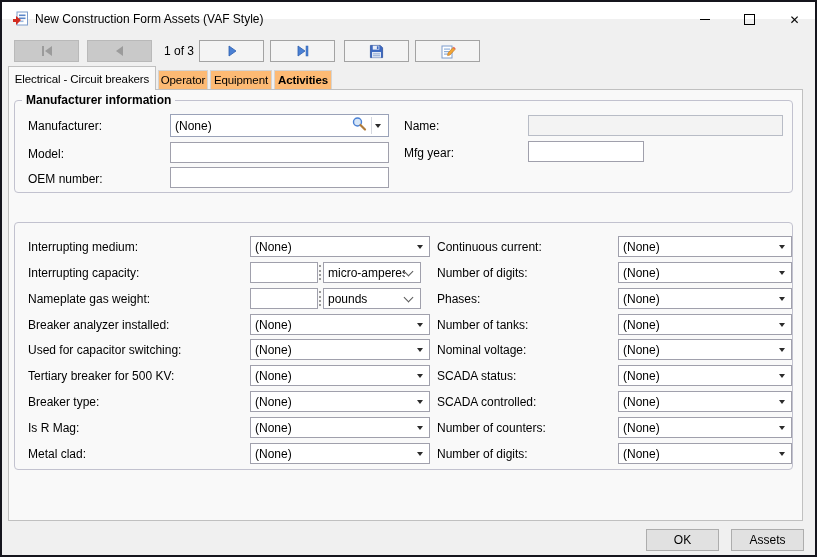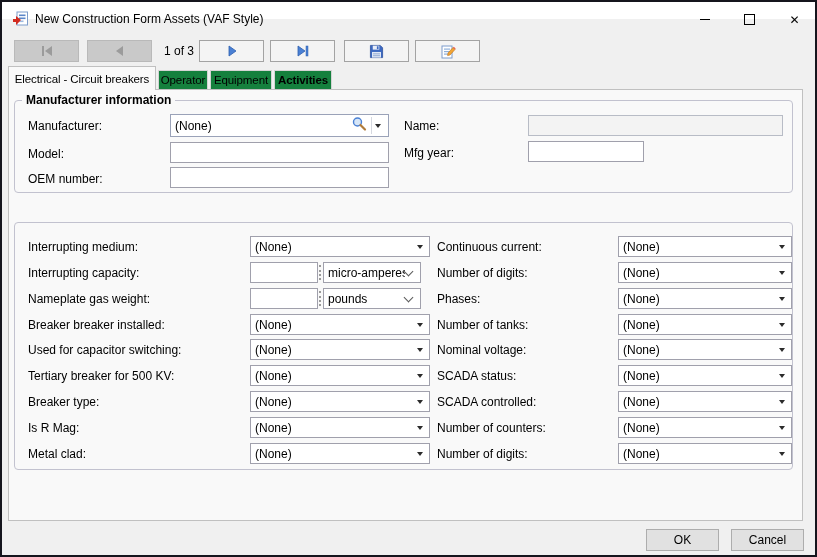--- a/index.html
+++ b/index.html
@@ -21,21 +21,21 @@
   
   .toolbar{position:absolute;left:2px;top:33px;width:731px;height:33px;background:#f0f0f0;}
   .tb-btn{position:absolute;top:7px;height:22px;width:65px;box-sizing:border-box;
     border:1px solid #a3a3a3;background:#f4f4f4;display:flex;align-items:center;justify-content:center;}
   .tb-btn.disabled{background:#c9c9c9;border-color:#b9b9b9;}
   .record-pos{position:absolute;left:154px;top:7px;width:46px;height:22px;display:flex;align-items:center;justify-content:center;}
   
   .tab{position:absolute;box-sizing:border-box;display:flex;align-items:center;justify-content:center;
     font-size:11.5px;letter-spacing:-0.1px;white-space:nowrap;overflow:hidden;}
   .tab.active{left:8px;top:66px;width:148px;height:24px;background:#f9f9f9;border:1px solid #c0c0c0;border-bottom:none;z-index:3;}
-  .tab.inactive{top:70px;height:19px;background:#15803d;border:1px solid #d4d4d4;border-bottom:none;z-index:1;}
+  .tab.inactive{top:70px;height:19px;background:#fdba74;border:1px solid #d4d4d4;border-bottom:none;z-index:1;}
   .tab.t-op{left:158px;width:50px;} .tab.t-eq{left:210px;width:62px;} .tab.t-ac{left:274px;width:58px;font-weight:bold;}
   
   .panel{position:absolute;left:8px;top:89px;width:795px;height:432px;box-sizing:border-box;
     background:#f9f9f9;border:1px solid #c0c0c0;z-index:2;}
   .groupbox{position:absolute;box-sizing:border-box;border:1px solid #c2c2cf;border-radius:4px;z-index:3;}
   .gb1{left:14px;top:100px;width:779px;height:93px;}
   .gb2{left:14px;top:222px;width:779px;height:248px;}
   .gb-label{position:absolute;padding:0 4px;background:#f9f9f9;font-weight:bold;z-index:4;white-space:nowrap;}
   .lbl{position:absolute;white-space:nowrap;z-index:4;line-height:14px;}
   
@@ -191,21 +191,21 @@
   </div>
 
   <div class="lbl" style="left:28px;top:292px;">Nameplate gas weight:</div>
   <input class="txt" style="left: 250px; top: 288px; width: 68px; height: 21px;" value="">
   <span class="grip" style="left:319px;top:291px;"></span>
   <div class="combo" style="left:323px;top:288px;width:98px;">
     <span class="val">pounds</span>
       <span class="chev"></span>
   </div>
 
-  <div class="lbl" style="left:28px;top:318px;">Breaker breaker installed:</div>
+  <div class="lbl" style="left:28px;top:318px;">Breaker analyzer installed:</div>
   <div class="combo" style="left:250px;top:314px;width:180px;">
     <span class="val">(None)</span>
       <span class="flat-arrow"></span>
   </div>
 
   <div class="lbl" style="left:28px;top:343px;">Used for capacitor switching:</div>
   <div class="combo" style="left:250px;top:339px;width:180px;">
     <span class="val">(None)</span>
       <span class="flat-arrow"></span>
   </div>
@@ -285,17 +285,17 @@
   <div class="lbl" style="left:437px;top:447px;">Number of digits:</div>
   <div class="combo" style="left:618px;top:443px;width:174px;">
     <span class="val">(None)</span>
       <span class="flat-arrow"></span>
   </div>
 
   <div class="push-btn" style="left:646px;">
       <span>OK</span>
     </div>
   <div class="push-btn" style="left:731px;">
-      <span>Cancel</span>
+      <span>Assets</span>
     </div>
 
   <div class="window-border"></div>
 </div>
 
 </body></html>

